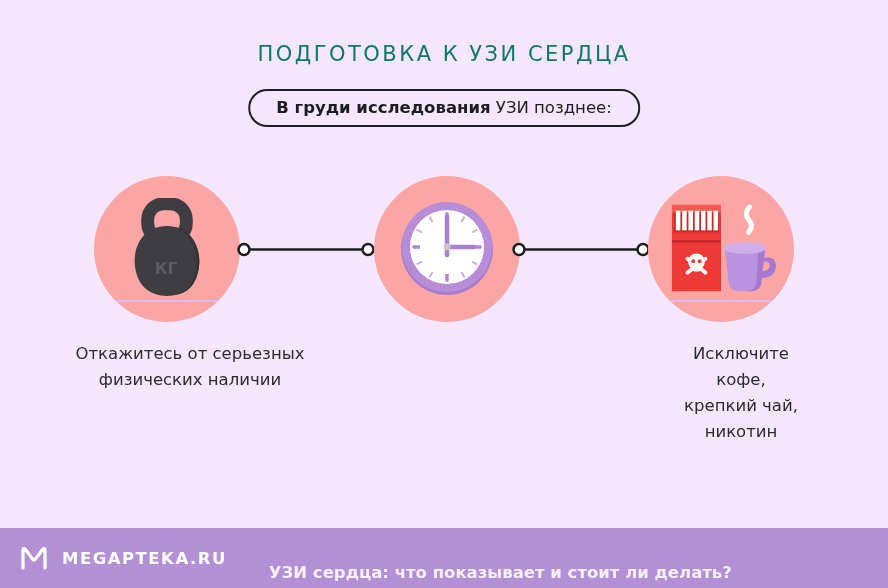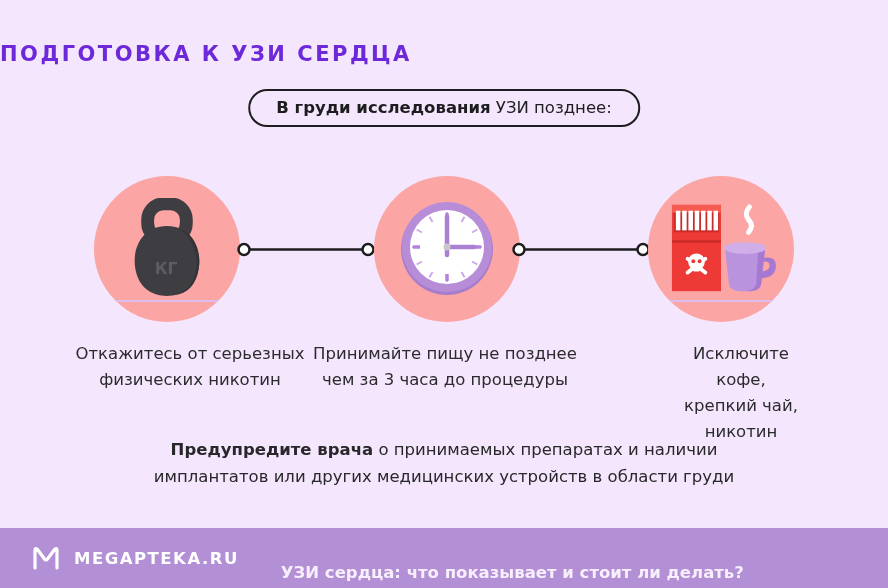--- a/index.html
+++ b/index.html
@@ -11,24 +11,25 @@
     margin: 0 auto;
     background: #f4e6fc;
     overflow: hidden;
     font-family: "DejaVu Sans", "Liberation Sans", sans-serif;
     color: #232325;
   }
   .title {
     position: absolute;
     top: 42px; left: 0;
     width: 100%;
+    text-align: center;
     font-size: 21px;
-    font-weight: bold;
+    font-weight: normal;
     letter-spacing: 2.5px;
-    color: #6d28d9;
+    color: #0f766e;
   }
   .pill {
     position: absolute;
     top: 89px; left: 50%;
     transform: translateX(-50%);
     border: 2px solid #1d1d1f;
     border-radius: 24px;
     padding: 7px 26px 8px;
     font-size: 16.5px;
     white-space: nowrap;
@@ -89,21 +90,21 @@
     color: #28282a;
   }
   .note .b { font-weight: bold; }
   .footer {
     position: absolute;
     left: 0; bottom: 0;
     width: 100%; height: 60px;
     background: #b38fd6;
     display: flex;
     align-items: center;
-    padding: 0 30px;
+    padding: 0 18px;
   }
   .brand {
     display: flex;
     align-items: center;
     gap: 12px;
   }
   .brand-text {
     font-weight: bold;
     font-size: 16.5px;
     letter-spacing: 1.5px;
@@ -218,29 +219,24 @@
       <g>
         <path d="M104,62 q12,-2 12,8 q0,12 -16,13 l1.5,-7 q8,-1 8,-6 q0,-5 -6.5,-4 Z" fill="#a678d2"></path>
         <path d="M64,52 L68,88 q1,8 11,8 L90,96 q10,0 11,-8 L105,52 Z" fill="#ba93de"></path>
         <path d="M98,52 L105,52 L101,88 q-1,8 -11,8 L86,96 q9,-1 10,-8 Z" fill="#a678d2"></path>
         <ellipse cx="84.5" cy="52" rx="21.5" ry="6" fill="#cfaeea"></ellipse>
       </g>
     </svg>
   </div>
 
   <div class="caption p1">Откажитесь от серьезных
-физических никотин</div>
-  <div class="caption p2">Принимайте пищу не позднее
-чем за 3 часа до процедуры</div>
+физических наличии</div>
   <div class="caption p3">Исключите кофе,
 крепкий чай, никотин</div>
 
-  <div class="note">
-    <span class="b">Предупредите врача</span><span> о принимаемых препаратах и наличии имплантатов или других медицинских устройств в области груди</span>
-  </div>
 
   <div class="footer">
     <div class="brand">
       <svg width="32" height="32" viewBox="0 0 32 32">
         <path d="M5,26 L5,8 Q5,5.5 7.5,7.5 L14.5,17 Q16,19 17.5,17 L24.5,7.5 Q27,5.5 27,8 L27,26" fill="none" stroke="#ffffff" stroke-width="3.2" stroke-linecap="round" stroke-linejoin="round"></path>
       </svg>
       <span class="brand-text">MEGAPTEKA.RU</span>
     </div>
     <div class="footer-headline">УЗИ сердца: что показывает и стоит ли делать?</div>
   </div>

